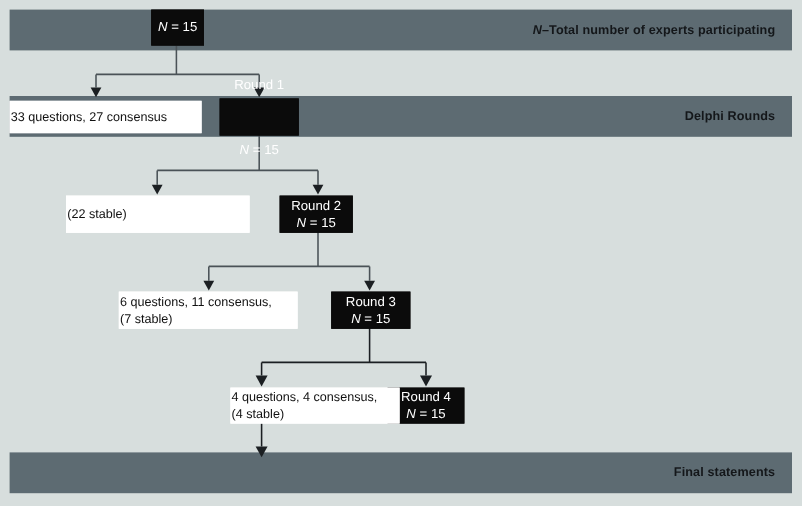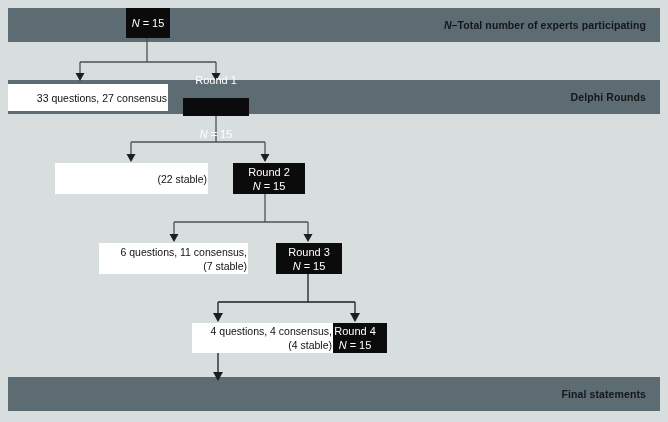--- a/index.html
+++ b/index.html
@@ -58,21 +58,21 @@
   .blackbox .it { font-style: italic; }
 
   
   .whitebox {
     position: absolute;
     background: #ffffff;
     color: #111111;
     box-sizing: border-box;
     display: flex;
     flex-direction: column;
-    align-items: flex-end;
+    align-items: flex-start;
     justify-content: center;
     font-size: 10.5px;
     line-height: 14px;
     text-align: center;
     border: 1px solid #ffffff;
   }
 
   
   svg#wires {
     position: absolute;
@@ -144,26 +144,26 @@
     <polygon class="arrowfill" points="350,313 360,313 355,322"></polygon>
 
     <path class="wire-dark" d="M218,352 L218,372"></path>
     <polygon class="arrowfill" points="213,372 223,372 218,381"></polygon>
   </svg>
 
   <div class="blackbox" style="left:126px; top:8px; width:44px; height:30px;">
     <div class="ln2"><span class="it">N</span><span> = 15</span></div>
   </div>
 
-  <div class="blackbox" style="left:183px; top:98px; width:66px; height:18px;gap:40px;">
+  <div class="blackbox" style="left:183px; top:82px; width:66px; height:31px;gap:40px;">
     <div>Round 1</div>
     <div class="ln2"><span class="it">N</span><span> = 15</span></div>
   </div>
 
-  <div class="blackbox" style="left:233px; top:163px; width:72px; height:31px;">
+  <div class="blackbox" style="left:233px; top:163px; width:61px; height:31px;">
     <div>Round 2</div>
     <div class="ln2"><span class="it">N</span><span> = 15</span></div>
   </div>
 
   <div class="blackbox" style="left:276px; top:243px; width:66px; height:31px;">
     <div>Round 3</div>
     <div class="ln2"><span class="it">N</span><span> = 15</span></div>
   </div>
 
   <div class="blackbox" style="left:323px; top:323px; width:64px; height:30px;">

